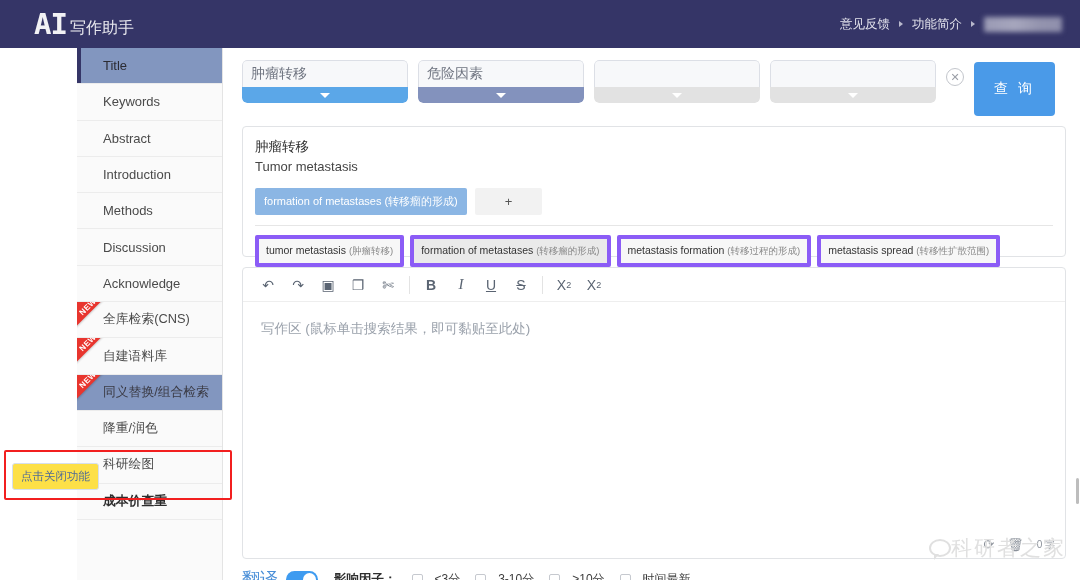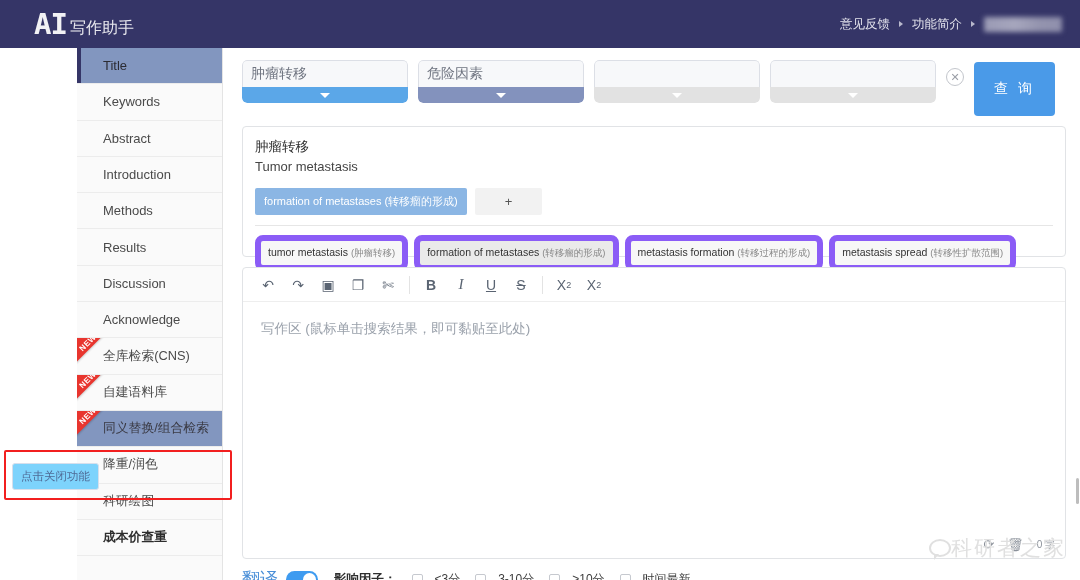--- a/index.html
+++ b/index.html
@@ -77,21 +77,21 @@
 
   
   .redbox {
     position:absolute; left:4px; top:402px;
     width:228px; height:50px;
     border:2.5px solid #f21f1f; border-radius:2px;
     pointer-events:none; z-index:6;
   }
   .close-btn {
     position:absolute; left:12px; top:415px;
-    background:#7dd3fc; color:#4f6b96;
+    background:#fde047; color:#4f6b96;
     font-size:11.5px; padding:5px 8px; border-radius:3px;
     white-space:nowrap; z-index:7; cursor:pointer;
     border:1px solid #d6dfec;
   }
 
   
   .main { position:absolute; left:234px; top:0; right:0; height:461px; padding:10px 14px 0 8px; }
 
   
   .searchrow { display:flex; align-items:flex-start; gap:10px; padding:2px 0 0 0; }
@@ -141,21 +141,21 @@
     padding:6px 9px; border-radius:2px; white-space:nowrap; cursor:pointer;
   }
   .chip-add {
     background:#f2f2f2; color:#555; font-size:13px;
     padding:6px 30px; border-radius:2px; margin-left:8px; cursor:pointer;
   }
   .chip-divider { border-top:1px solid #e6e6e6; margin:10px 0 0 0; }
   .sugrow { display:flex; gap:6px; margin-top:9px; }
   .sug {
     font-size:10.5px; color:#333; background:#f7f7f7;
-    border:6px solid #8b5cf6; border-radius:8px;
+    border:4px solid #8b5cf6; border-radius:2px;
     padding:5px 7px; white-space:nowrap; cursor:pointer;
   }
   .sug.on { background:#eaeaea; }
   .sug .cn { color:#888; font-size:9.5px; }
 
   
   .editor {
     margin-top:10px; border:1px solid #e1e3e6; border-radius:4px;
     background:#fff; height:292px; position:relative;
   }
@@ -256,23 +256,20 @@
       <span>Keywords</span>
       </div>
     <div class="side-item en">
       <span>Abstract</span>
       </div>
     <div class="side-item en">
       <span>Introduction</span>
       </div>
     <div class="side-item en">
       <span>Methods</span>
-      </div>
-    <div class="side-item en">
-      <span>Results</span>
       </div>
     <div class="side-item en">
       <span>Discussion</span>
       </div>
     <div class="side-item en">
       <span>Acknowledge</span>
       </div>
 
     <div class="side-item">
       <span class="ribbon">NEW</span>

